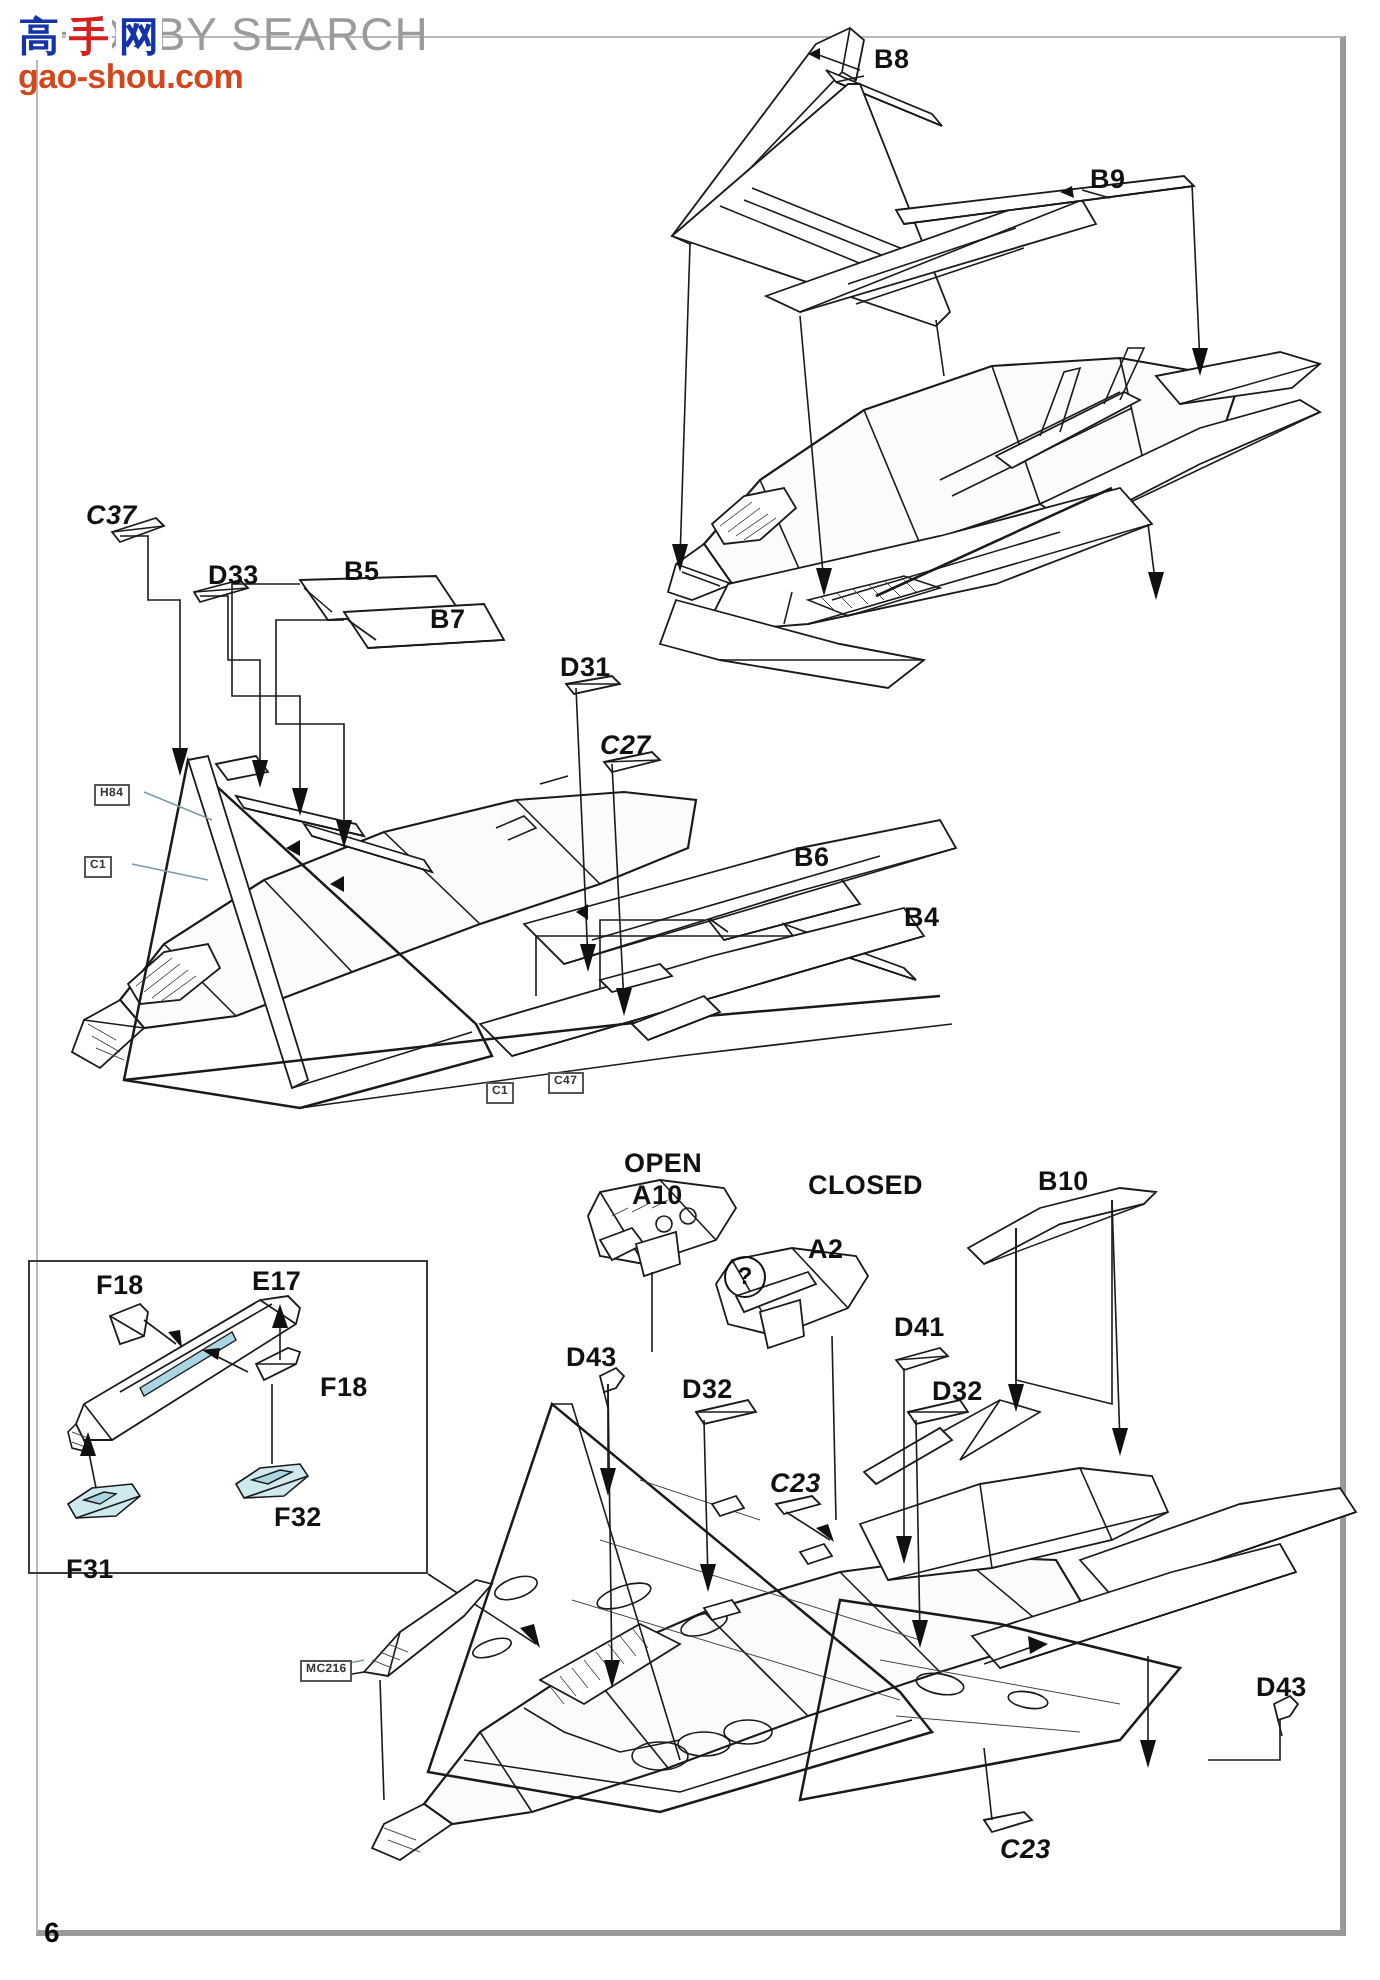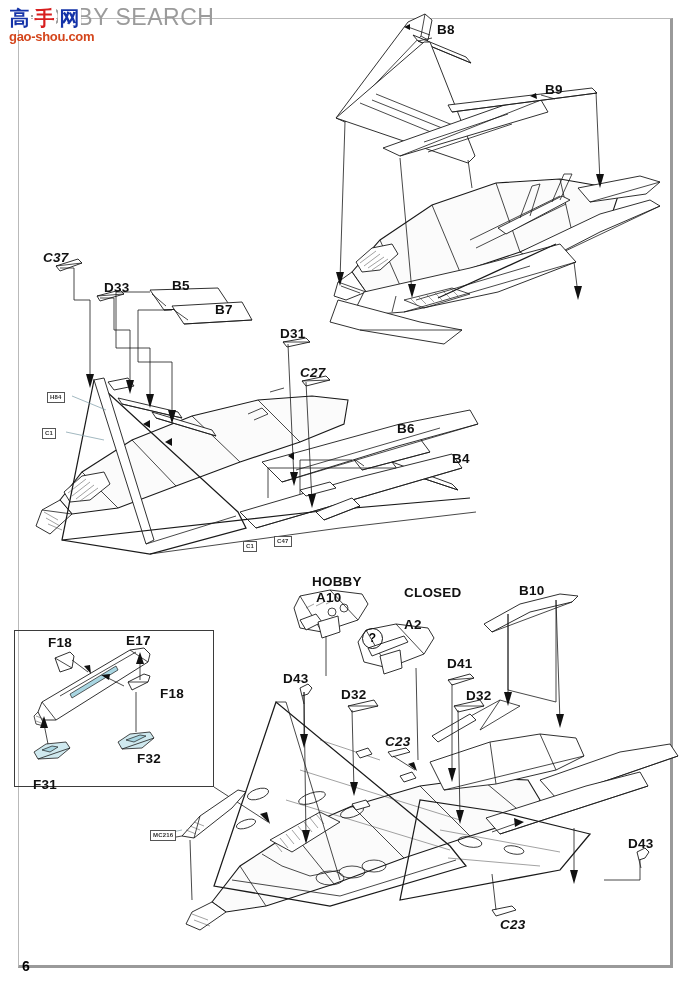--- a/index.html
+++ b/index.html
@@ -15,21 +15,21 @@
   
   #watermark{position:absolute;left:4px;top:2px;width:240px;height:46px;}
   #wm-text{position:absolute;left:22px;top:2px;font-size:23px;letter-spacing:.5px;
            color:#9b9b9b;font-weight:400;white-space:nowrap;}
   .wm-cjk{position:absolute;top:5px;width:23px;height:23px;color:#1433a8;
           font-size:20px;line-height:23px;text-align:center;font-weight:700;
           font-family:"DejaVu Sans",sans-serif;background:#fff;}
   #wm-c1{left:4px;}
   #wm-c2{left:29px;color:#d81f1f;}
   #wm-c3{left:54px;}
-  #wm-url{position:absolute;left:5px;top:27px;font-size:13px;font-weight:700;
+  #wm-url{position:absolute;left:5px;top:27px;font-size:17px;font-weight:700;
           color:#d4461c;letter-spacing:-.3px;}
 
   
   .lbl{position:absolute;font-size:13.5px;font-weight:700;color:#111;
        letter-spacing:.2px;white-space:nowrap;}
   .lbl.it{font-style:italic;}
 
   
   .boxlbl{position:absolute;font-size:6px;font-weight:700;color:#333;
           border:1px solid #555;background:#fff;padding:1px 2px;
@@ -413,21 +413,21 @@
 <div class="lbl" style="left:452px;top:451px">B4</div>
 
 <div class="lbl" style="left:437px;top:22px">B8</div>
 <div class="lbl" style="left:545px;top:82px">B9</div>
 
 <div class="boxlbl" style="left:47px;top:392px">H84</div>
 <div class="boxlbl" style="left:42px;top:428px">C1</div>
 <div class="boxlbl" style="left:243px;top:541px">C1</div>
 <div class="boxlbl" style="left:274px;top:536px">C47</div>
 
-<div class="lbl" style="left:312px;top:574px">HOBBY</div>
+<div class="lbl" style="left:312px;top:574px">OPEN</div>
 <div class="lbl" style="left:316px;top:590px">A10</div>
 <div class="lbl" style="left:404px;top:585px">CLOSED</div>
 <div class="lbl" style="left:404px;top:617px">A2</div>
 <div id="qmark">?</div>
 
 <div class="lbl" style="left:519px;top:583px">B10</div>
 <div class="lbl" style="left:447px;top:656px">D41</div>
 <div class="lbl" style="left:283px;top:671px">D43</div>
 <div class="lbl" style="left:341px;top:687px">D32</div>
 <div class="lbl" style="left:466px;top:688px">D32</div>

